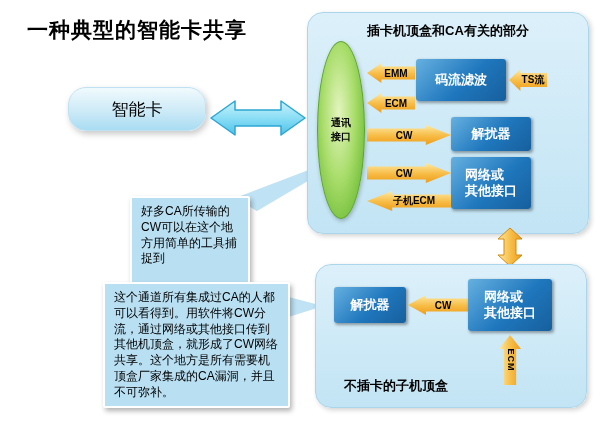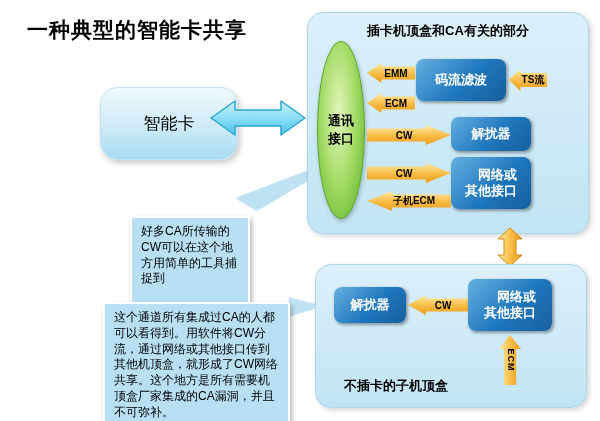--- a/index.html
+++ b/index.html
@@ -3,58 +3,58 @@
 <meta charset="utf-8">
 <style>
   *{margin:0;padding:0;box-sizing:border-box;}
   html,body{width:600px;height:421px;}
   body{position:relative;background:#ffffff;overflow:hidden;
        font-family:"Liberation Sans","DejaVu Sans",sans-serif;color:#000;}
   .abs{position:absolute;}
 
   .main-title{left:27px;top:16px;font-size:21px;font-weight:bold;letter-spacing:1px;}
 
-  .smartcard{left:68px;top:87px;width:138px;height:73px;
+  .smartcard{left:68px;top:87px;width:138px;height:44px;
       background:linear-gradient(180deg,#f0fafd 0%,#cdeaf7 55%,#a9dcf2 100%);
       border:1px solid #bfe2f2;border-radius:18px;
       box-shadow:2px 3px 6px rgba(0,0,0,.22);
-      display:flex;align-items:center;justify-content:center;font-size:17px;margin-left:32px;}
+      display:flex;align-items:center;justify-content:center;font-size:17px;}
 
   .panel{background:linear-gradient(180deg,#dcf0fa 0%,#c2e4f4 100%);
       border:1px solid #abd5ea;border-radius:16px;
       box-shadow:2px 2px 5px rgba(0,0,0,.18);z-index:2;padding-left:48px;}
   .top-panel{left:307px;top:12px;width:282px;height:222px;}
   .bottom-panel{left:315px;top:264px;width:272px;height:144px;}
   .panel-title{left:0;right:0;top:9px;text-align:center;font-size:13px;font-weight:bold;}
   .bpanel-title{left:28px;top:112px;font-size:13px;font-weight:bold;}
 
   .ellipse{left:9px;top:28px;width:48px;height:178px;border-radius:50%;
       background:radial-gradient(ellipse at 45% 40%,#e3f5be 0%,#a9dd6b 45%,#6cbb35 85%);
       border:1px solid #58a527;box-shadow:1px 2px 4px rgba(0,0,0,.25);
       display:flex;align-items:center;justify-content:center;text-align:center;
-      font-size:13px;font-weight:bold;white-space:pre-line;line-height:1.4;}
+      font-size:10px;font-weight:bold;white-space:pre-line;line-height:1.4;}
 
   .bluebox{background:linear-gradient(135deg,#66b0e0 0%,#1f77bd 55%,#175f9d 100%);
-      color:#fff;font-weight:bold;font-size:13px;border-radius:8px;
+      color:#fff;font-weight:bold;font-size:13px;border-radius:3px;
       box-shadow:1.5px 1.5px 3px rgba(0,0,0,.35);
-      display:flex;align-items:center;justify-content:center;text-align:right;
+      display:flex;align-items:center;justify-content:center;text-align:left;
       white-space:pre-line;line-height:1.25;}
 
   .block-arrow{display:flex;align-items:center;justify-content:center;
       font-size:10px;font-weight:bold;color:#000;
       background:linear-gradient(180deg,#fde9a0 0%,#f7bb45 55%,#ee9d18 100%);}
   .ar-left{clip-path:polygon(0 50%,30% 0,30% 18%,100% 18%,100% 82%,30% 82%,30% 100%);padding-left:10px;}
   .ar-right{clip-path:polygon(100% 50%,70% 0,70% 18%,0 18%,0 82%,70% 82%,70% 100%);padding-right:10px;}
   .ar-up{clip-path:polygon(50% 0,100% 28%,78% 28%,78% 100%,22% 100%,22% 28%,0 28%);
       background:linear-gradient(90deg,#fde9a0 0%,#f7bb45 55%,#ee9d18 100%);}
   .ar-up span{transform:rotate(90deg);font-size:9px;letter-spacing:1px;}
 
   .callout{background:#b9dff2;border:2px solid #ffffff;border-radius:2px;
       box-shadow:2px 3px 5px rgba(0,0,0,.3);z-index:3;
-      font-size:12px;line-height:1.32;padding:6px 9px;margin-top:20px;}
+      font-size:12px;line-height:1.32;padding:6px 9px;}
   .callout-1{left:130px;top:196px;width:120px;height:88px;}
   .callout-2{left:103px;top:282px;width:187px;height:126px;}
 
   svg.overlay{left:0;top:0;z-index:1;pointer-events:none;}
   svg.link{z-index:2;}
 </style>
 </head>
 <body>
 
 <div class="abs main-title">一种典型的智能卡共享</div>

